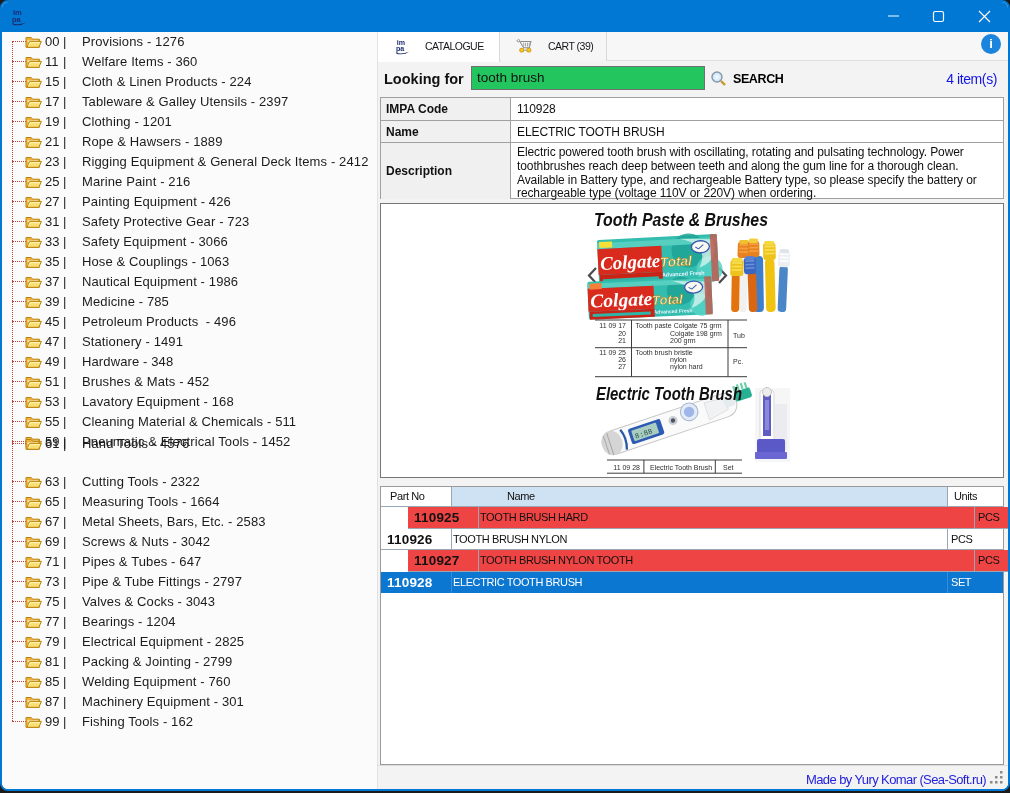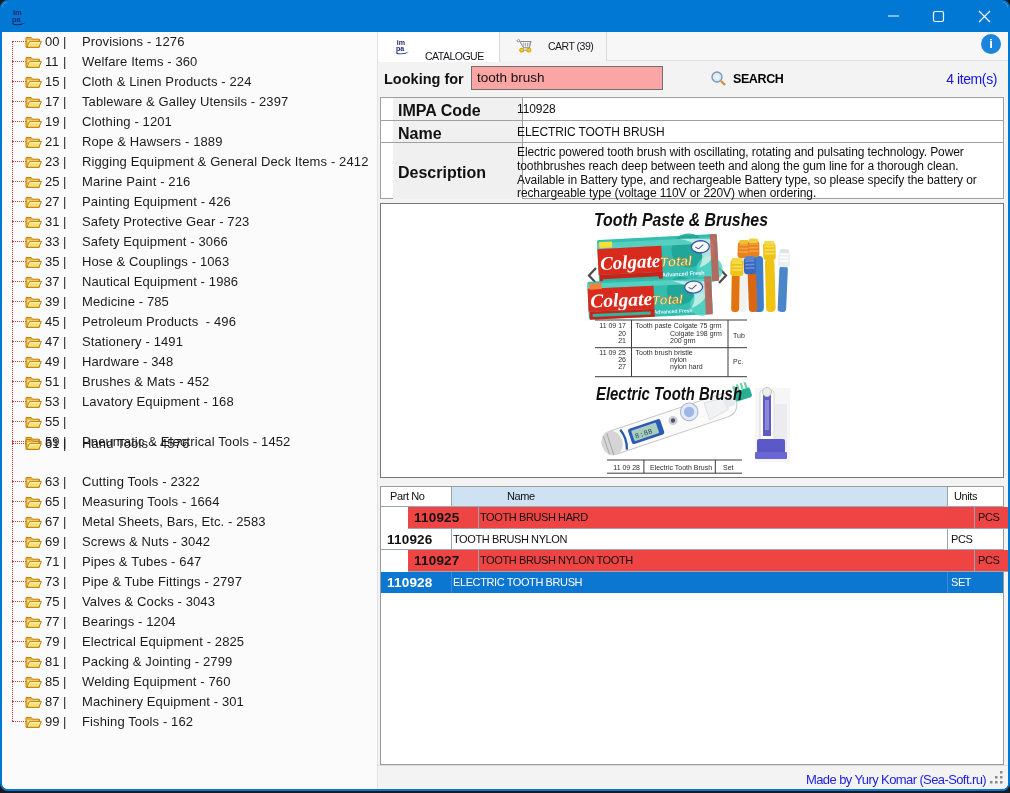--- a/index.html
+++ b/index.html
@@ -14,33 +14,33 @@
 .trow svg.fold { position:absolute; left:23px; top:3px; }
 .trow .code { position:absolute; left:43px; top:2px; font-size:13px; color:#1c1c1c; }
 .trow .pipe { position:absolute; left:61px; top:2px; font-size:13px; color:#1c1c1c; }
 .trow .nm { position:absolute; left:80px; top:2px; font-size:13px; letter-spacing:0.12px; color:#1c1c1c; }
 #vdot { position:absolute; left:10px; top:9px; width:1px; height:680px; border-left:1px dotted #c43c3c; }
 #right { position:absolute; left:375px; top:30px; right:0; bottom:0; background:#f3f3f3; border-left:1px solid #e2e2e2; }
 
 #tabstrip { position:absolute; left:0; top:0; right:0; height:29px; background:#f7f7f7; border-bottom:1px solid #dfdfdf; }
 .tab { position:absolute; top:0; height:29px; white-space:nowrap; }
 #tab1 { left:0; width:122px; background:#fff; border-right:1px solid #d9d9d9; height:30px; }
-#tab1 span { position:absolute; left:47px; top:18px; font-size:10.5px; letter-spacing:-0.5px; color:#16161c; }
+#tab1 span { position:absolute; left:47px; top:8px; font-size:10.5px; letter-spacing:-0.5px; color:#16161c; }
 #tab2 { left:123px; width:106px; background:#f6f6f6; border-right:1px solid #d9d9d9; }
 #tab2 span { position:absolute; left:47px; top:8px; font-size:10.5px; letter-spacing:-0.5px; color:#16161c; }
 #info-ic { position:absolute; right:7px; top:2px; width:20px; height:20px; border-radius:50%; background:#1b84dc; color:#fff; font-weight:bold; font-size:13px; text-align:center; line-height:20px; }
 
 #lookfor { position:absolute; left:6px; top:39px; font-size:14.5px; font-weight:bold; color:#111; }
-#searchbox { position:absolute; left:93px; top:34px; width:192px; height:24px; background:#fca5a5; border:1px solid #707070; font-size:13.5px; color:#111; padding:3px 0 0 5px; }
+#searchbox { position:absolute; left:93px; top:34px; width:234px; height:24px; background:#22c55e; border:1px solid #707070; font-size:13.5px; color:#111; padding:3px 0 0 5px; }
 #searchlbl { position:absolute; left:355px; top:40px; font-size:12.5px; letter-spacing:-0.4px; font-weight:bold; color:#000000; }
 #itemcount { position:absolute; right:11px; top:39px; font-size:14px; letter-spacing:-0.4px; color:#1414e6; }
 
 #infotbl { position:absolute; left:2px; top:65px; width:624px; height:102px; background:#fff; border:1px solid #a0a0a0; }
 .itr { position:absolute; left:0; width:100%; border-bottom:1px solid #a0a0a0; }
-.ilbl { position:absolute; left:0; top:0; bottom:0; width:130px; background:#f0f0f0; border-right:1px solid #a0a0a0; font-weight:bold; font-size:16px; color:#111; padding:4px 0 0 5px;margin-left:12px; }
+.ilbl { position:absolute; left:0; top:0; bottom:0; width:130px; background:#f0f0f0; border-right:1px solid #a0a0a0; font-weight:bold; font-size:12px; color:#111; padding:4px 0 0 5px; }
 .ival { position:absolute; left:131px; right:0; top:0; font-size:12px; letter-spacing:-0.1px; color:#111; padding:4px 0 0 5px; }
 
 #picbox { position:absolute; left:2px; top:171px; width:624px; height:275px; background:#fff; border:1px solid #767676; }
 
 #grid { position:absolute; left:2px; top:454px; width:624px; height:279px; background:#fff; border:1px solid #9a9a9a; }
 .grow { position:absolute; left:0; width:100%; }
 .gc { position:absolute; top:0; height:100%; font-size:11px; letter-spacing:-0.4px; color:#111; }
 .c1 { left:6px; top:4px; }
 .c2 { left:72px; top:4px; }
 .c3 { left:570px; top:4px; }
@@ -310,20 +310,21 @@
       <div class="trow" style="top:379.5px">
         <span class="hdot"></span>
         <svg class="fold" width="17" height="14" viewBox="0 0 17 14">
           <path d="M1 2.5 L6.2 2.5 L7.6 4.2 L14.4 4.2 L14.4 12.3 L1 12.3 Z" fill="#edb33c" stroke="#bb8410" stroke-width="1"></path>
           <path d="M2.5 5.5 L13 5.5 L13 7 L2.5 7 Z" fill="#fdf6d0"></path>
           <path d="M2.3 12.3 L4.7 6.4 L16.4 6.4 L13.9 12.3 Z" fill="#f9df6f" stroke="#bb8410" stroke-width="1"></path>
           <path d="M3.6 11 L5.3 7.6 L15 7.6" fill="none" stroke="#fdf2b0" stroke-width="1.2"></path>
         </svg>
         <span class="code">55</span>
         <span class="pipe">|</span>
+        <span class="nm">Cleaning Material &amp; Chemicals - 511</span>
       </div>
       <div class="trow" style="top:399.5px">
         <span class="hdot"></span>
         <svg class="fold" width="17" height="14" viewBox="0 0 17 14">
           <path d="M1 2.5 L6.2 2.5 L7.6 4.2 L14.4 4.2 L14.4 12.3 L1 12.3 Z" fill="#edb33c" stroke="#bb8410" stroke-width="1"></path>
           <path d="M2.5 5.5 L13 5.5 L13 7 L2.5 7 Z" fill="#fdf6d0"></path>
           <path d="M2.3 12.3 L4.7 6.4 L16.4 6.4 L13.9 12.3 Z" fill="#f9df6f" stroke="#bb8410" stroke-width="1"></path>
           <path d="M3.6 11 L5.3 7.6 L15 7.6" fill="none" stroke="#fdf2b0" stroke-width="1.2"></path>
         </svg>
         <span class="code">59</span>

